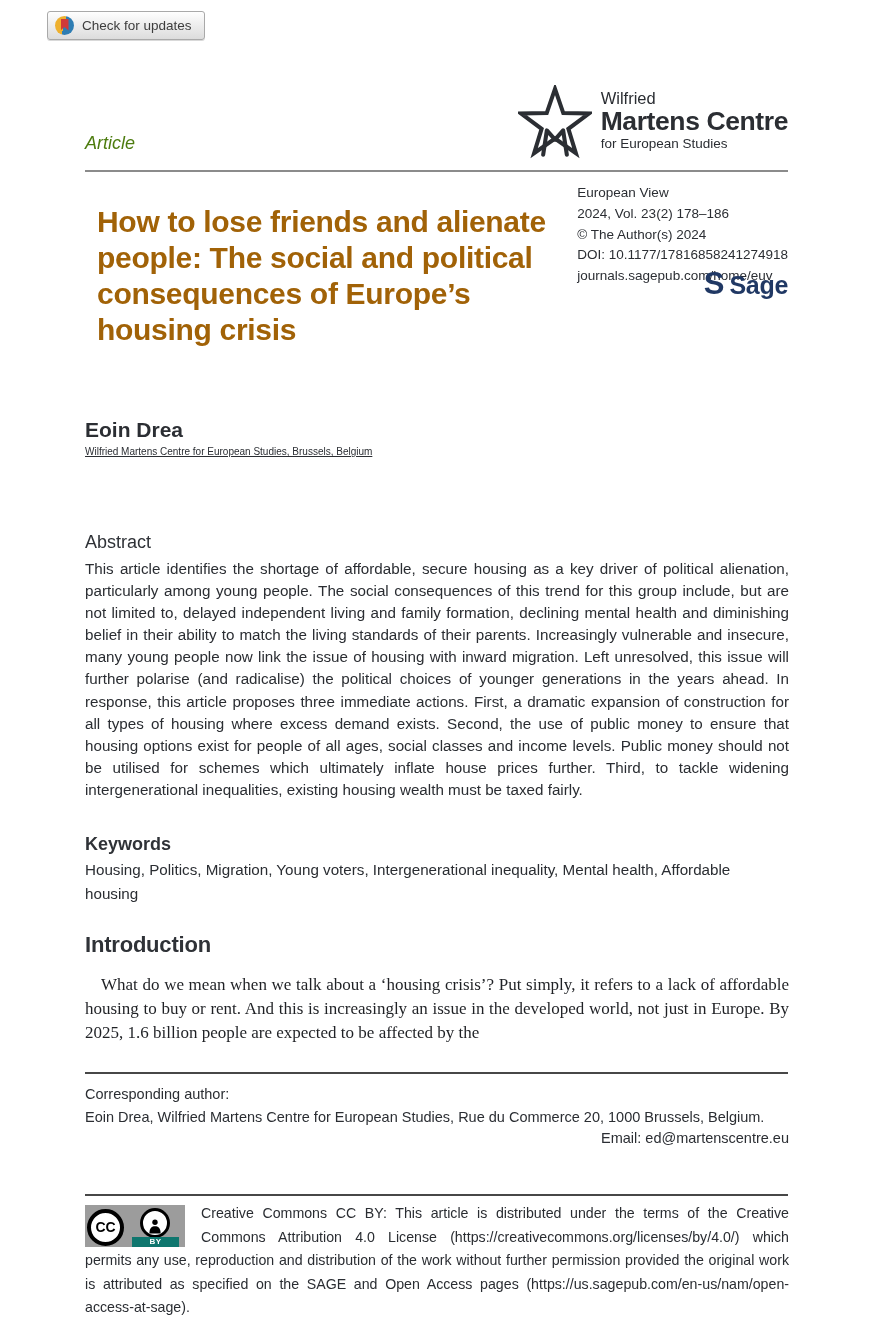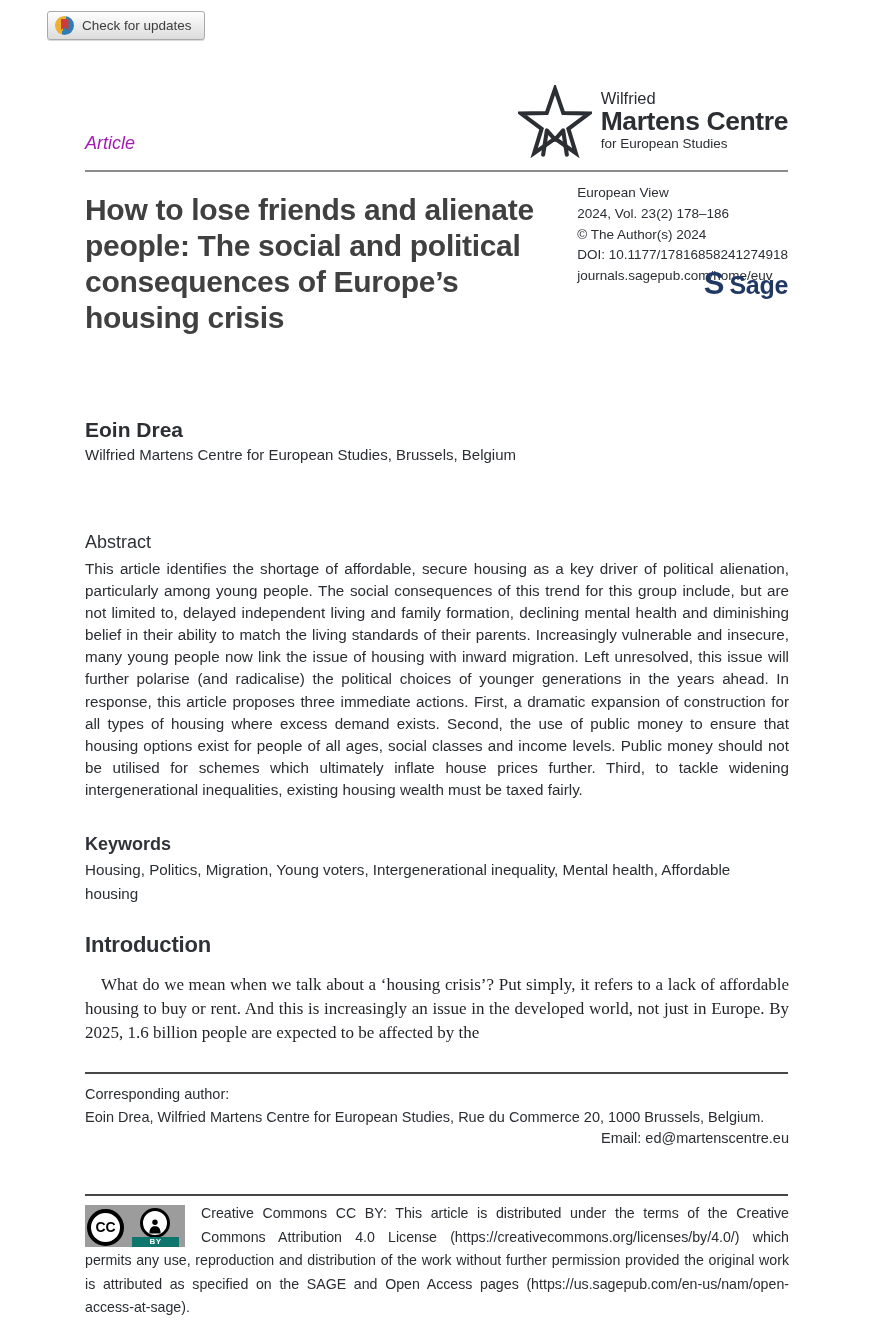--- a/index.html
+++ b/index.html
@@ -33,62 +33,62 @@
   }
   .crossmark::after {
     content: ""; position: absolute; left: 5.5px; top: 2.5px;
     width: 8px; height: 12px; background: #cf3a3a;
     clip-path: polygon(0 0, 100% 0, 100% 100%, 50% 70%, 0 100%);
   }
 
   
   .article-type {
     position: absolute; left: 85px; top: 133px;
-    font-style: italic; font-size: 18px; color: #a21caf;
+    font-style: italic; font-size: 18px; color: #4d7c0f;
   }
   .logo {
     position: absolute; top: 85px; right: 96px;
     display: flex; align-items: flex-start; gap: 9px;
   }
   .logo-text { padding-top: 4px; }
   .logo-l1 { font-size: 16.5px; line-height: 18px; color: #2b2e33; }
   .logo-l2 { font-size: 26.5px; line-height: 29px; font-weight: 700; letter-spacing: -0.4px; color: #2b2e33; }
   .logo-l3 { font-size: 13.5px; line-height: 16px; color: #2b2e33; }
 
   .rule { position: absolute; left: 85px; width: 703px; }
   .rule-header { top: 170px; height: 2px; background: #8b8b8b; }
   .rule-corr { top: 1072px; height: 2px; background: #474747; }
   .rule-license { top: 1194px; height: 2px; background: #474747; }
 
   
   .title {
     position: absolute; left: 85px; top: 192px; width: 480px;
-    margin: 0; font-size: 30px; line-height: 36px; font-weight: 700;
-    letter-spacing: -0.3px; color: #404040;
+    margin: 12px; font-size: 30px; line-height: 36px; font-weight: 700;
+    letter-spacing: -0.3px; color: #a16207;
   }
   .journal-info {
     position: absolute; top: 183px; right: 96px;
     font-size: 13.5px; line-height: 20.8px; color: #2b2e33;
   }
   .sage {
     position: absolute; top: 269px; right: 96px;
     display: flex; align-items: baseline; gap: 5px;
     color: #203864; font-weight: 700;
   }
   .sage-s { font-size: 31px; line-height: 30px; }
   .sage-word { font-size: 25px; letter-spacing: -0.3px; }
 
   
   .author {
     position: absolute; left: 85px; top: 418px;
     font-size: 21px; font-weight: 700; color: #2b2e33;
   }
   .affiliation {
     position: absolute; left: 85px; top: 446px;
-    font-size: 15px; color: #2b2e33;
+    font-size: 10px; color: #2b2e33; text-decoration: underline;
   }
 
   
   .abstract-heading {
     position: absolute; left: 85px; top: 532px;
     font-size: 18px; font-weight: 400; color: #2f3237;
   }
   .abstract-text {
     position: absolute; left: 85px; top: 558px; width: 704px;
     font-size: 15.2px; line-height: 22.1px; text-align: justify; color: #2a2d32;

